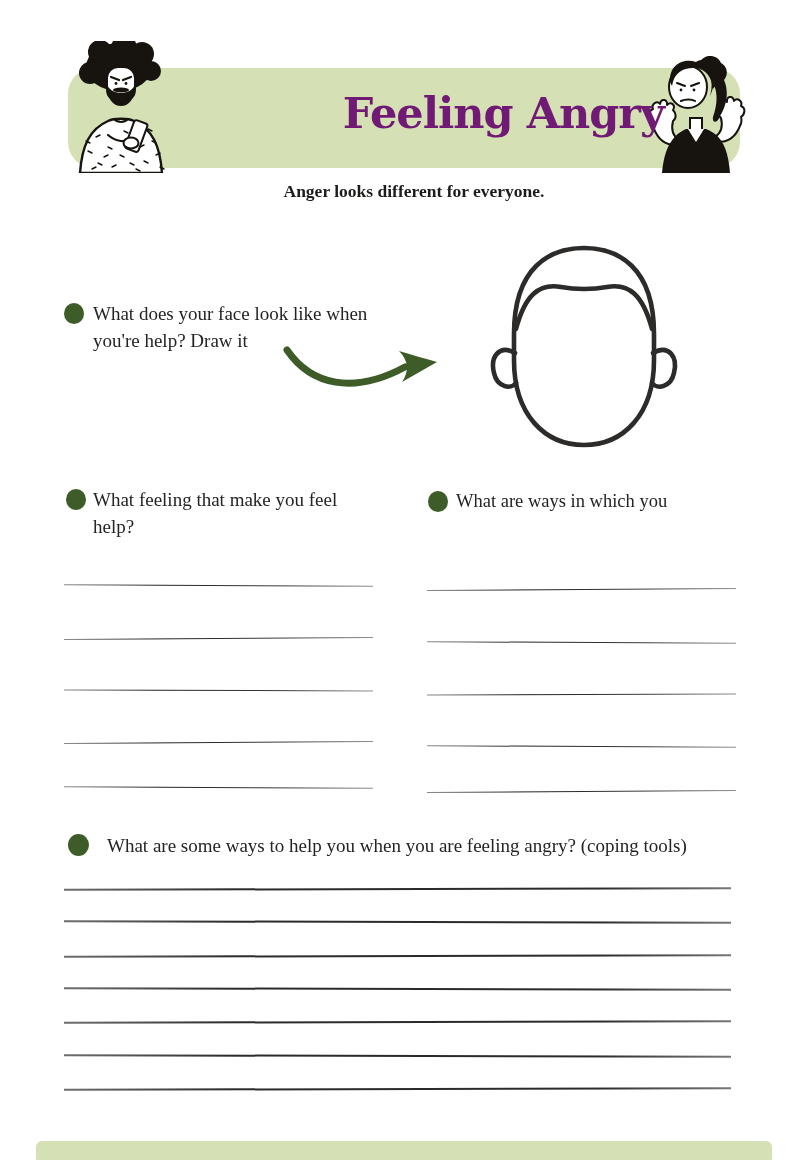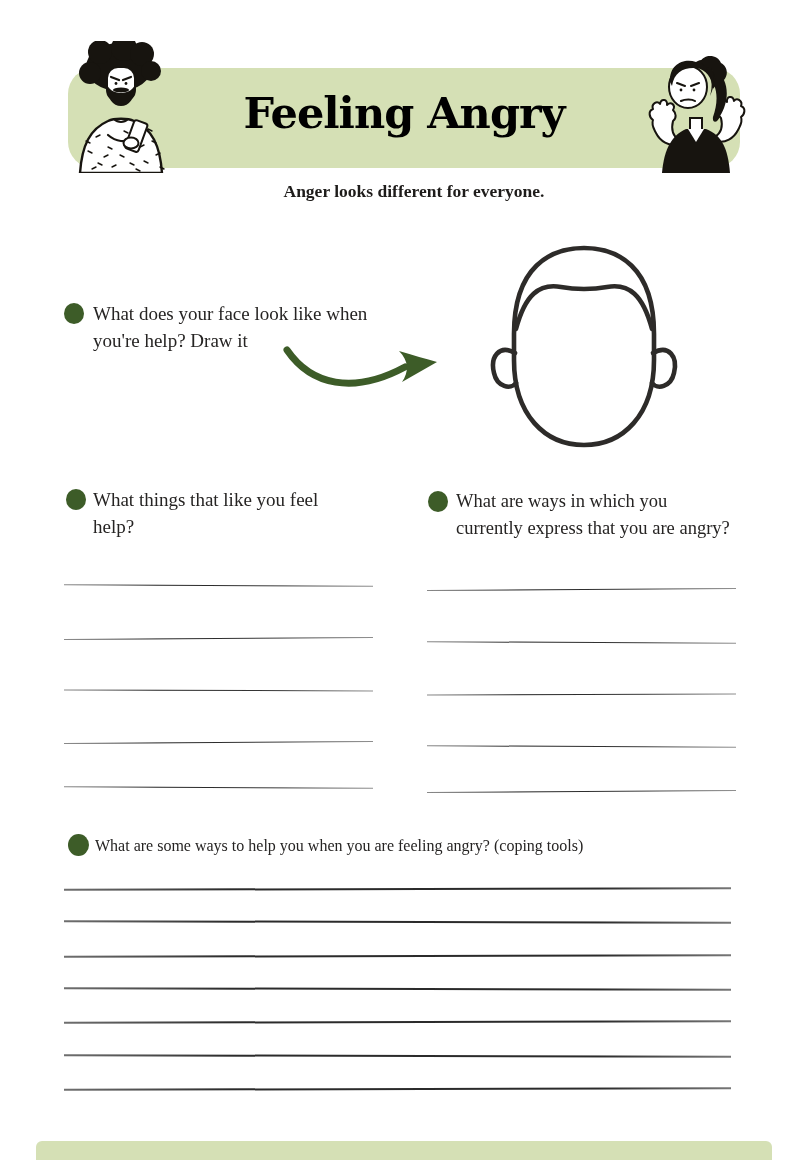--- a/index.html
+++ b/index.html
@@ -1,38 +1,38 @@
 <!DOCTYPE html>
 <html><head>
 <meta charset="utf-8">
 <style>
   html,body{margin:0;padding:0;background:#fff;}
   .page{position:relative;width:808px;height:1160px;background:#ffffff;overflow:hidden;
         font-family:"Liberation Serif",serif;color:#262423;}
   .banner{position:absolute;left:68px;top:68px;width:672px;height:100px;
           background:#d5e0b5;border-radius:26px;}
-  .title{position:absolute;left:144px;top:88px;width:520px;margin:0;text-align:center;
+  .title{position:absolute;left:144px;top:88px;width:520px;margin:0;text-align:right;
          font-family:"DejaVu Serif",serif;font-weight:700;font-size:43px;letter-spacing:-1px;
-         color:#000000;}
+         color:#701a75;}
   .subtitle{position:absolute;left:10px;top:181px;width:808px;text-align:center;
             font-family:"Liberation Serif",serif;font-weight:700;font-size:17.5px;color:#1e1c1a;}
   .illu{position:absolute;}
   .man{left:72px;top:41px;width:114px;height:132px;}
   .woman{left:644px;top:56px;width:106px;height:117px;}
   .bullet{position:absolute;width:20px;height:21px;border-radius:50%;background:#3d5c28;}
   .b1{left:64px;top:303px;}
   .b2{left:66px;top:489px;}
   .b3{left:428px;top:491px;}
   .b4{left:68px;top:834px;width:21px;height:22px;}
   .q{position:absolute;font-size:19px;line-height:27px;}
   .q span{display:block;}
   .q1{left:93px;top:300px;width:300px;}
   .q2{left:93px;top:486px;width:280px;}
   .q3{left:456px;top:488px;width:300px;font-size:18.5px;}
-  .q4{left:95px;top:832px;width:660px;font-size:16px;}
+  .q4{left:107px;top:832px;width:660px;font-size:19px;}
   .arrow{position:absolute;left:283px;top:345px;width:158px;height:50px;}
   .face{position:absolute;left:480px;top:232px;width:208px;height:228px;}
   .wl{position:absolute;left:64px;width:309px;height:1.4px;
       background:linear-gradient(90deg,#8a8a8a,#222 30%,#3a3a3a 70%,#8f8f8f);}
   .wr{left:427px;}
   .bl{position:absolute;left:64px;width:667px;height:1.5px;
       background:linear-gradient(90deg,#6f6f6f,#2b2b2b 25%,#2b2b2b 80%,#777);}
   .ra{transform:rotate(.3deg);}
   .rb{transform:rotate(-.35deg);}
   .rc{transform:rotate(.15deg);}
@@ -134,28 +134,27 @@
     <g fill="none" stroke="#2d2b29" stroke-width="4.6" stroke-linecap="round" stroke-linejoin="round">
       <path d="M34,102 C34,34 71,16 104,16 C137,16 174,34 174,102 L174,128 C174,183 143,213 104,213 C65,213 34,183 34,128 Z"></path>
       <path d="M36,97 C45,63 59,51 81,55 C89,56.5 96,57 104,57 C112,57 119,56.5 127,55 C149,51 163,63 172,97"></path>
       <path d="M35,121 C19,112 10,125 14,141 C17,155 31,158 36,151"></path>
       <path d="M173,121 C189,112 198,125 194,141 C191,155 177,158 172,151"></path>
     </g>
   </svg>
 
   <span class="bullet b2"></span>
   <div class="q q2">
-    <span>What things that like you feel</span>
+    <span>What feeling that make you feel</span>
     <span>help?</span>
   </div>
 
   <span class="bullet b3"></span>
   <div class="q q3">
     <span>What are ways in which you</span>
-    <span>currently  express that you are angry?</span>
   </div>
 
   <div class="wl ra" style="top:585px"></div>
   <div class="wl rb" style="top:638px"></div>
   <div class="wl rc" style="top:690px"></div>
   <div class="wl rb" style="top:742px"></div>
   <div class="wl ra" style="top:787px"></div>
 
   <div class="wl wr rb" style="top:589px"></div>
   <div class="wl wr ra" style="top:642px"></div>

